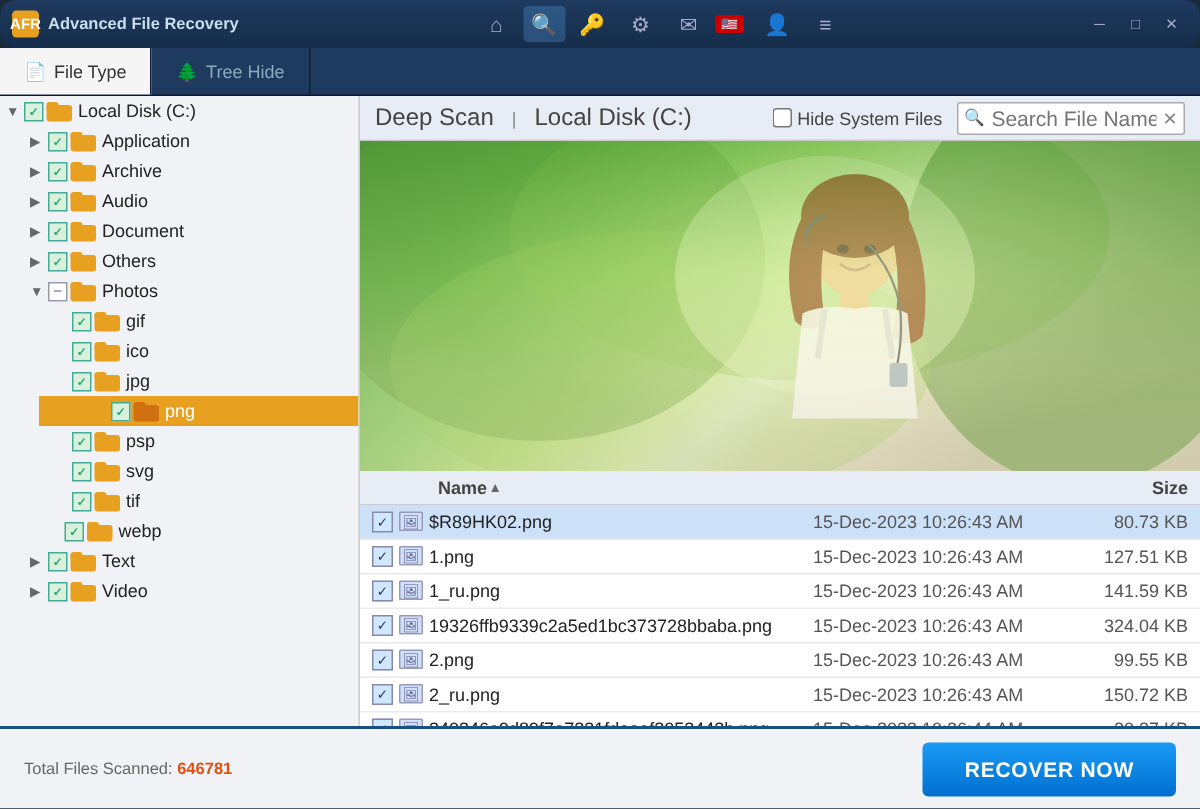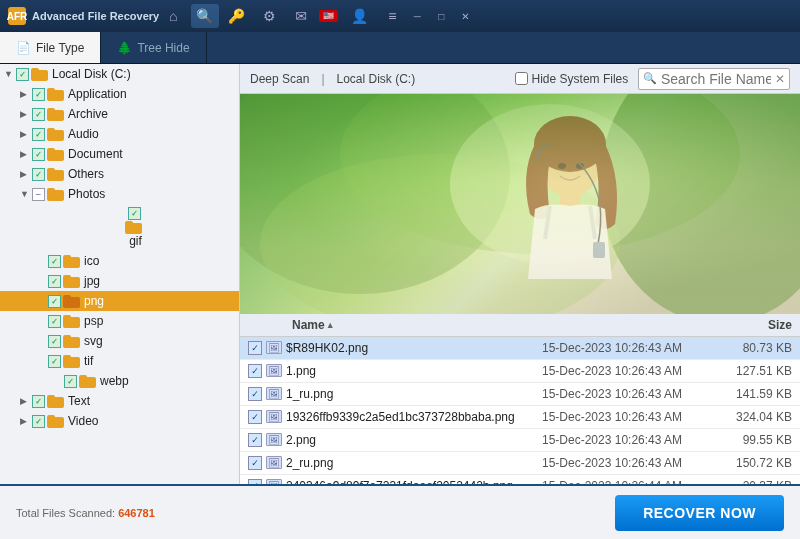--- a/index.html
+++ b/index.html
@@ -6,20 +6,22 @@
     body { width: 800px; height: 539px; font-family: 'Segoe UI', Arial, sans-serif; font-size: 12px; background: #1a2a3a; overflow: hidden; }
 
     
     .title-bar {
       background: linear-gradient(to bottom, #1e3a5f, #152d4a);
       height: 32px;
       display: flex;
       align-items: center;
       padding: 14px 8px;
       color: #fff;
+      justify-content: space-between;
+      border-radius: 11px;
     }
     .title-bar-left { display: flex; align-items: center; gap: 6px; }
     .app-icon { width: 18px; height: 18px; background: #e8a020; border-radius: 3px; display: flex; align-items: center; justify-content: center; font-size: 10px; color: #fff; font-weight: bold; }
     .title-text { font-size: 11px; color: #cde; font-weight: 600; }
     .title-bar-nav { display: flex; align-items: center; gap: 4px; }
     .nav-btn { width: 28px; height: 24px; display: flex; align-items: center; justify-content: center; color: #aac; cursor: pointer; border-radius: 3px; font-size: 14px; }
     .nav-btn.active { background: rgba(100,180,255,0.25); color: #7cf; }
     .title-bar-right { display: flex; align-items: center; gap: 2px; }
     .win-btn { width: 22px; height: 18px; display: flex; align-items: center; justify-content: center; color: #aac; cursor: pointer; font-size: 10px; }
     .flag-btn { background: #c00; border-radius: 2px; padding: 1px 4px; font-size: 9px; color: #fff; margin-right: 4px; }
@@ -83,21 +85,21 @@
     
     .right-toolbar {
       background: #e8edf5;
       border-bottom: 1px solid #ccc;
       height: 30px;
       display: flex;
       align-items: center;
       padding: 0 10px;
       gap: 10px;
     }
-    .breadcrumb-text { font-size: 12px; color: #444; }
+    .breadcrumb-text { font-size: 16px; color: #444; }
     .breadcrumb-sep { color: #888; margin: 0 2px; }
     .spacer { flex: 1; }
     .hide-sys-label { display: flex; align-items: center; gap: 4px; font-size: 12px; color: #444; }
     .search-box {
       display: flex; align-items: center;
       border: 1px solid #aaa;
       background: #fff;
       border-radius: 2px;
       height: 22px;
       padding: 0 4px;
@@ -300,21 +302,21 @@
         </div>
         <div class="tree-item" style="padding-left: 20px;">
           <span class="tree-arrow">▼</span>
           <span class="cb partial"></span>
           <span style="display: inline-block; width: 18px; height: 14px; position: relative; margin-right: 3px; flex-shrink: 0; vertical-align: middle;">
             <span style="display: block; width: 8px; height: 4px; background: rgb(232, 160, 32); border-radius: 2px 2px 0px 0px; position: absolute; top: 1px; left: 0px;"></span>
             <span style="display: block; width: 17px; height: 11px; background: rgb(232, 160, 32); border-radius: 0px 2px 2px; position: absolute; bottom: 0px; left: 0px;"></span>
           </span>
           <span class="tree-label">Photos</span>
         </div>
-        <div class="tree-item" style="padding-left: 36px; flex-direction: column;">
+        <div class="tree-item" style="padding-left: 36px;">
           <span class="tree-arrow"></span>
           <span class="cb on"></span>
           <span style="display: inline-block; width: 18px; height: 14px; position: relative; margin-right: 3px; flex-shrink: 0; vertical-align: middle;">
             <span style="display: block; width: 8px; height: 4px; background: rgb(232, 160, 32); border-radius: 2px 2px 0px 0px; position: absolute; top: 1px; left: 0px;"></span>
             <span style="display: block; width: 17px; height: 11px; background: rgb(232, 160, 32); border-radius: 0px 2px 2px; position: absolute; bottom: 0px; left: 0px;"></span>
           </span>
           <span class="tree-label">gif</span>
         </div>
         <div class="tree-item" style="padding-left: 36px;">
           <span class="tree-arrow"></span>
@@ -327,21 +329,21 @@
         </div>
         <div class="tree-item" style="padding-left: 36px;">
           <span class="tree-arrow"></span>
           <span class="cb on"></span>
           <span style="display: inline-block; width: 18px; height: 14px; position: relative; margin-right: 3px; flex-shrink: 0; vertical-align: middle;">
             <span style="display: block; width: 8px; height: 4px; background: rgb(232, 160, 32); border-radius: 2px 2px 0px 0px; position: absolute; top: 1px; left: 0px;"></span>
             <span style="display: block; width: 17px; height: 11px; background: rgb(232, 160, 32); border-radius: 0px 2px 2px; position: absolute; bottom: 0px; left: 0px;"></span>
           </span>
           <span class="tree-label">jpg</span>
         </div>
-        <div class="tree-item highlighted" style="padding-left: 36px;">
+        <div class="tree-item highlighted" style="padding-left: 36px; margin-left: 26px;">
           <span class="tree-arrow"></span>
           <span class="cb on"></span>
           <span style="display: inline-block; width: 18px; height: 14px; position: relative; margin-right: 3px; flex-shrink: 0; vertical-align: middle;">
             <span style="display: block; width: 8px; height: 4px; background: rgb(208, 112, 16); border-radius: 2px 2px 0px 0px; position: absolute; top: 1px; left: 0px;"></span>
             <span style="display: block; width: 17px; height: 11px; background: rgb(208, 112, 16); border-radius: 0px 2px 2px; position: absolute; bottom: 0px; left: 0px;"></span>
           </span>
           <span class="tree-label">png</span>
         </div>
         <div class="tree-item" style="padding-left: 36px;">
           <span class="tree-arrow"></span>
@@ -363,21 +365,21 @@
         </div>
         <div class="tree-item" style="padding-left: 36px;">
           <span class="tree-arrow"></span>
           <span class="cb on"></span>
           <span style="display: inline-block; width: 18px; height: 14px; position: relative; margin-right: 3px; flex-shrink: 0; vertical-align: middle;">
             <span style="display: block; width: 8px; height: 4px; background: rgb(232, 160, 32); border-radius: 2px 2px 0px 0px; position: absolute; top: 1px; left: 0px;"></span>
             <span style="display: block; width: 17px; height: 11px; background: rgb(232, 160, 32); border-radius: 0px 2px 2px; position: absolute; bottom: 0px; left: 0px;"></span>
           </span>
           <span class="tree-label">tif</span>
         </div>
-        <div class="tree-item" style="padding-left: 52px; text-align: right;">
+        <div class="tree-item" style="padding-left: 31px; text-align: right;">
           <span class="tree-arrow"></span>
           <span class="cb on"></span>
           <span style="display: inline-block; width: 18px; height: 14px; position: relative; margin-right: 3px; flex-shrink: 0; vertical-align: middle;">
             <span style="display: block; width: 8px; height: 4px; background: rgb(232, 160, 32); border-radius: 2px 2px 0px 0px; position: absolute; top: 1px; left: 0px;"></span>
             <span style="display: block; width: 17px; height: 11px; background: rgb(232, 160, 32); border-radius: 0px 2px 2px; position: absolute; bottom: 0px; left: 0px;"></span>
           </span>
           <span class="tree-label">webp</span>
         </div>
         <div class="tree-item" style="padding-left: 20px;">
           <span class="tree-arrow">▶</span>

